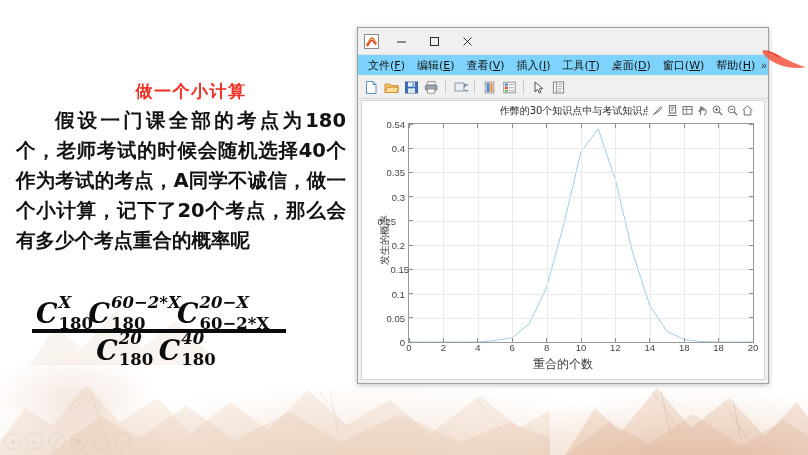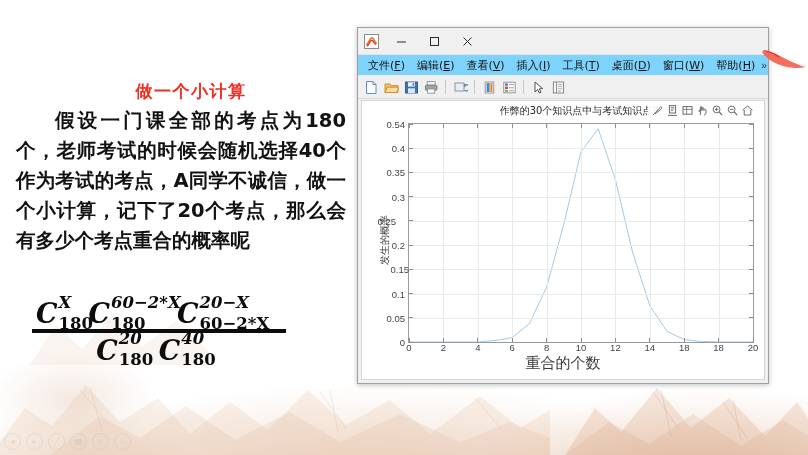--- a/index.html
+++ b/index.html
@@ -93,21 +93,21 @@
   .grid-v{width:1px;top:0;bottom:0;}
   .grid-h{height:1px;left:0;right:0;}
   .tick-x{position:absolute;top:0;width:1px;height:4px;background:#8d8d8d;}
   .tick-xb{position:absolute;bottom:0;width:1px;height:4px;background:#8d8d8d;}
   .tick-y{position:absolute;left:0;height:1px;width:4px;background:#8d8d8d;}
   .tick-yr{position:absolute;right:0;height:1px;width:4px;background:#8d8d8d;}
   .xtl{position:absolute;font-size:9.5px;color:#444;transform:translateX(-50%);top:3px;
     font-family:"Liberation Sans","DejaVu Sans",sans-serif;}
   .ytl{position:absolute;font-size:9.5px;color:#444;transform:translateY(-50%);right:4px;
     font-family:"Liberation Sans","DejaVu Sans",sans-serif;}
-  #xlabel{position:absolute;left:0;right:0;bottom:6px;text-align:center;font-size:15px;color:#3a3a3a;
+  #xlabel{position:absolute;left:0;right:0;bottom:6px;text-align:center;font-size:12px;color:#3a3a3a;
     font-family:"DejaVu Sans","Liberation Sans",sans-serif;}
   #ylabel{position:absolute;left:-2px;top:50%;font-size:10px;color:#3a3a3a;
     transform:translateY(-50%) rotate(-90deg);transform-origin:center;white-space:nowrap;
     font-family:"DejaVu Sans","Liberation Sans",sans-serif;}
   #plot-title{position:absolute;left:46px;right:10px;top:3px;text-align:center;font-size:10px;color:#2a2a2a;
     white-space:nowrap;overflow:hidden;text-overflow:clip;
     font-family:"DejaVu Sans","Liberation Sans",sans-serif;}
   #axes-toolbar{position:absolute;right:8px;top:1px;display:flex;align-items:center;gap:1px;background:rgba(255,255,255,.92);padding:1px 2px;}
   .atb{width:14px;height:14px;display:flex;align-items:center;justify-content:center;}
 

